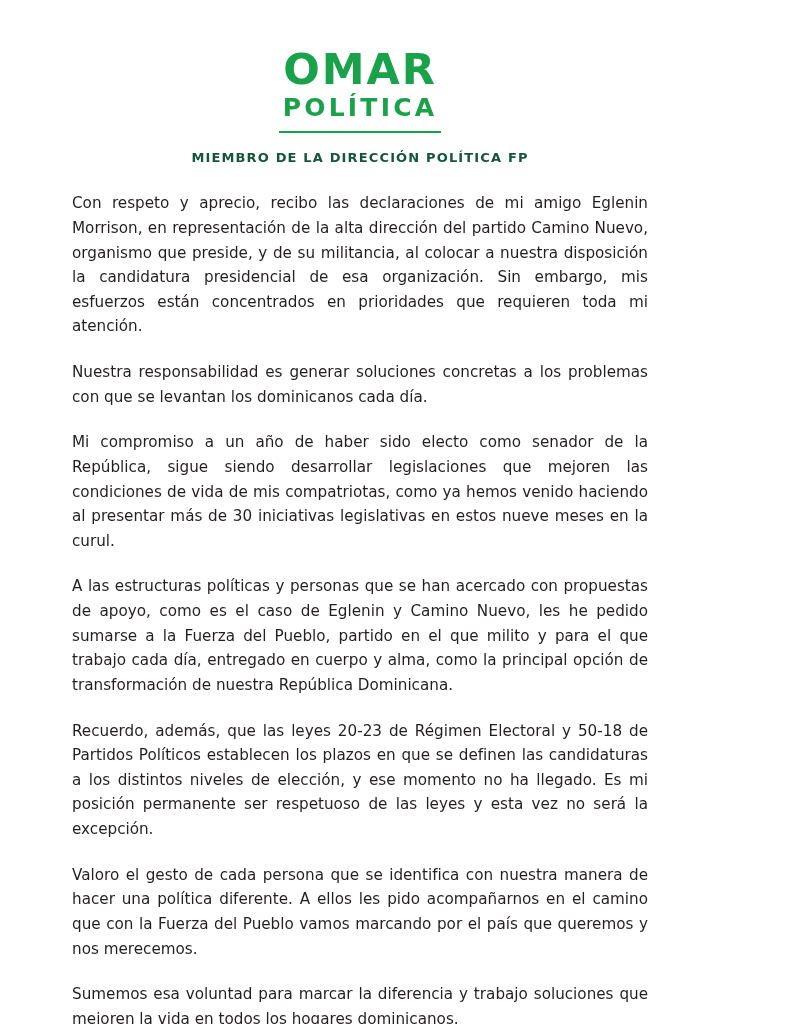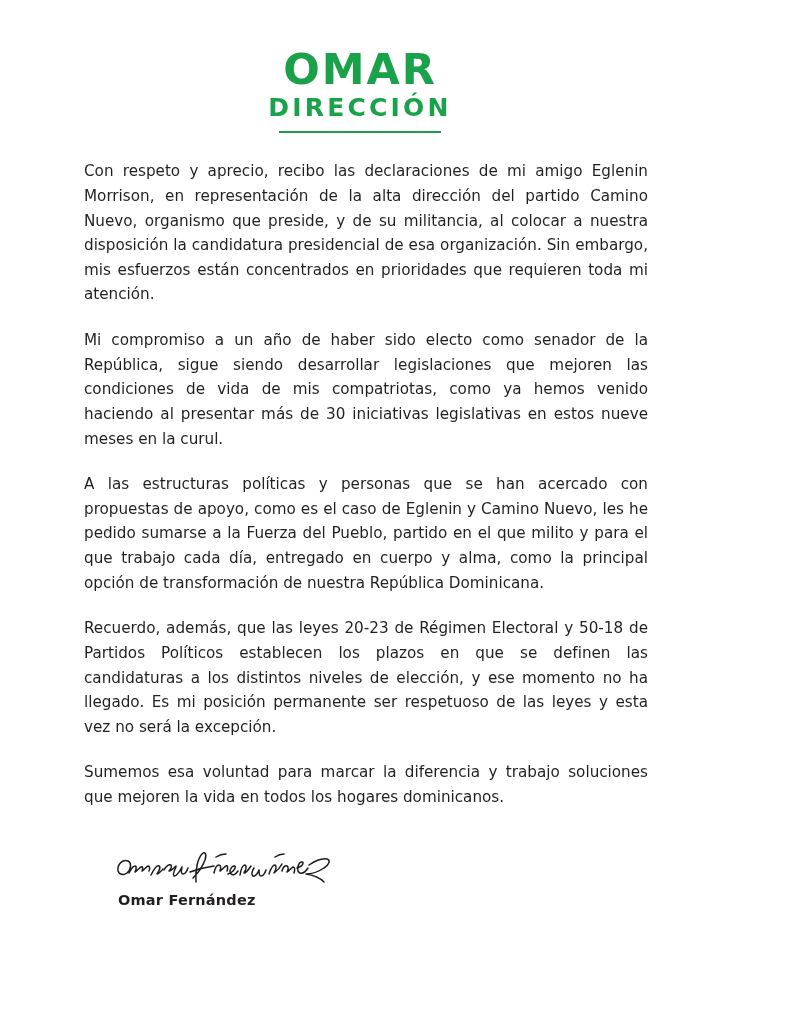--- a/index.html
+++ b/index.html
@@ -63,21 +63,21 @@
   
   .content {
     margin: 26px 72px 0 72px;
     text-align: justify;
   }
   .para {
     font-family: "DejaVu Sans", sans-serif;
     font-size: 15.2px;
     line-height: 1.62;
     color: #231f20;
-    margin: 0 0 21px 12px;
+    margin: 0 0 21px 0;
     text-align: justify;
     -webkit-hyphens: none;
     hyphens: none;
   }
   .para:last-of-type {
     margin-bottom: 0;
   }
 
   
   .signature-block {
@@ -98,29 +98,32 @@
     letter-spacing: .2px;
   }
 </style>
 </head>
 <body>
 
 <div class="page">
 
   <header class="letterhead">
     <div class="brand-first">OMAR</div>
-    <div class="brand-last">DIRECCIÓN</div>
+    <div class="brand-last">POLÍTICA</div>
     <div class="brand-rule"></div>
+    <div class="brand-subtitle">MIEMBRO DE LA DIRECCIÓN POLÍTICA FP</div>
   </header>
 
   <main class="content">
     <p class="para">Con respeto y aprecio, recibo las declaraciones de mi amigo Eglenin Morrison, en representación de la alta dirección del partido Camino Nuevo, organismo que preside, y de su militancia, al colocar a nuestra disposición la candidatura presidencial de esa organización. Sin embargo, mis esfuerzos están concentrados en prioridades que requieren toda mi atención.</p>
+    <p class="para">Nuestra responsabilidad es generar soluciones concretas a los problemas con que se levantan los dominicanos cada día.</p>
     <p class="para">Mi compromiso a un año de haber sido electo como senador de la República, sigue siendo desarrollar legislaciones que mejoren las condiciones de vida de mis compatriotas, como ya hemos venido haciendo al presentar más de 30 iniciativas legislativas en estos nueve meses en la curul.</p>
     <p class="para">A las estructuras políticas y personas que se han acercado con propuestas de apoyo, como es el caso de Eglenin y Camino Nuevo, les he pedido sumarse a la Fuerza del Pueblo, partido en el que milito y para el que trabajo cada día, entregado en cuerpo y alma, como la principal opción de transformación de nuestra República Dominicana.</p>
     <p class="para">Recuerdo, además, que las leyes 20-23 de Régimen Electoral y 50-18 de Partidos Políticos establecen los plazos en que se definen las candidaturas a los distintos niveles de elección, y ese momento no ha llegado. Es mi posición permanente ser respetuoso de las leyes y esta vez no será la excepción.</p>
+    <p class="para">Valoro el gesto de cada persona que se identifica con nuestra manera de hacer una política diferente. A ellos les pido acompañarnos en el camino que con la Fuerza del Pueblo vamos marcando por el país que queremos y nos merecemos.</p>
     <p class="para">Sumemos esa voluntad para marcar la diferencia y trabajo soluciones que mejoren la vida en todos los hogares dominicanos.</p>
   </main>
 
   <div class="signature-block">
     <svg class="signature-mark" viewBox="0 0 275 46" aria-hidden="true">
       <g fill="none" stroke="#1a1a1a" stroke-width="1.5" stroke-linecap="round" stroke-linejoin="round">
         <path d="M8 27c-1-7 5-12 10-10 4 2 3 9-1 12-4 3-8 1-9-2"></path>
         <path d="M19 29c2-4 4-7 6-7 2 0 1 4 0 6 2-1 4-4 6-5 2-1 2 2 1 4 2-1 4-4 6-5 2 0 2 3 1 5"></path>
         <path d="M41 31c3-6 6-10 8-9 2 1 0 5-2 8 2 0 4-3 6-5"></path>
         <path d="M54 26c2-4 5-6 7-5 1 1 0 4-2 6 2 0 5-3 7-5"></path>

